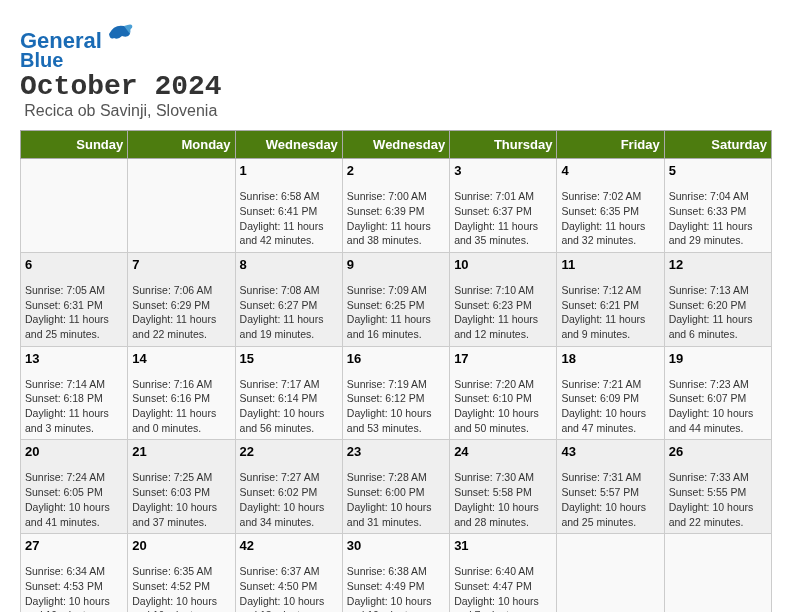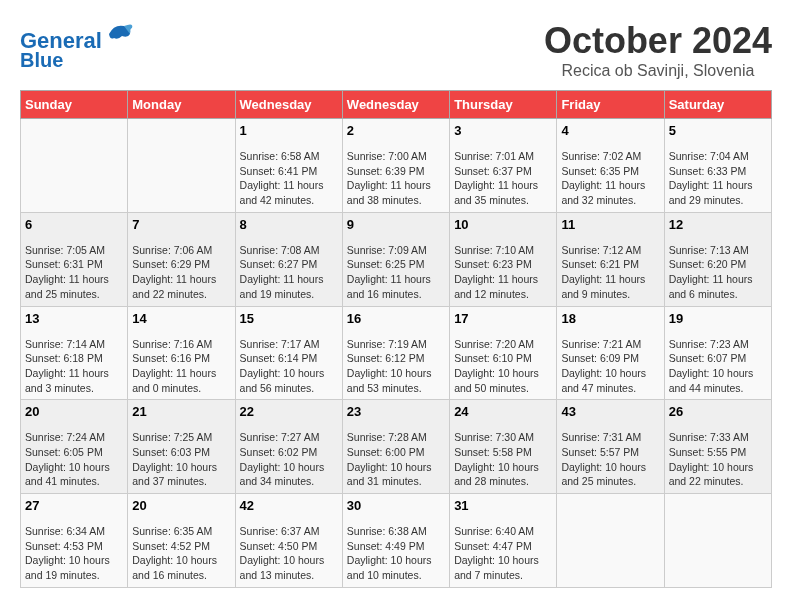--- a/index.html
+++ b/index.html
@@ -8,20 +8,21 @@
       background: #fff;
       width: 792px;
       min-height: 612px;
       padding: 20px;
     }
     .header {
       display: flex;
       justify-content: space-between;
       align-items: flex-start;
       margin-bottom: 10px;
+      flex-direction: column;
     }
     .logo {
       display: flex;
       align-items: center;
     }
     .logo-text {
       font-size: 22px;
       font-weight: bold;
       color: #333;
       line-height: 1.1;
@@ -31,39 +32,40 @@
     }
     .logo-bird {
       width: 30px;
       height: 28px;
       margin-left: 2px;
     }
     .title-block {
       text-align: right;
     }
     .month-title {
-      font-size: 36px;
+      font-size: 28px;
       font-weight: bold;
       color: #333;
+      font-family: Liberation Mono, monospace;
     }
     .location-title {
       font-size: 16px;
       color: #555;
       text-align: center;
     }
     table {
       width: 100%;
       border-collapse: collapse;
       font-size: 11px;
     }
     thead tr th {
-      background-color: #ef4444;
+      background-color: #4d7c0f;
       color: #fff;
       padding: 6px 4px;
-      text-align: left;
+      text-align: right;
       font-size: 13px;
       font-weight: bold;
       border: 1px solid #aaa;
     }
     tbody tr td {
       border: 1px solid #ccc;
       vertical-align: top;
       padding: 4px;
       height: 80px;
       width: 107px;

